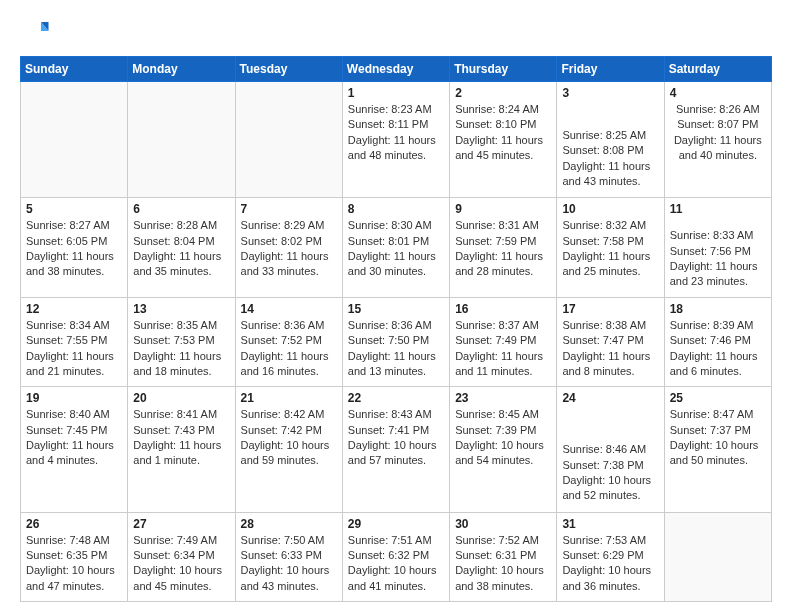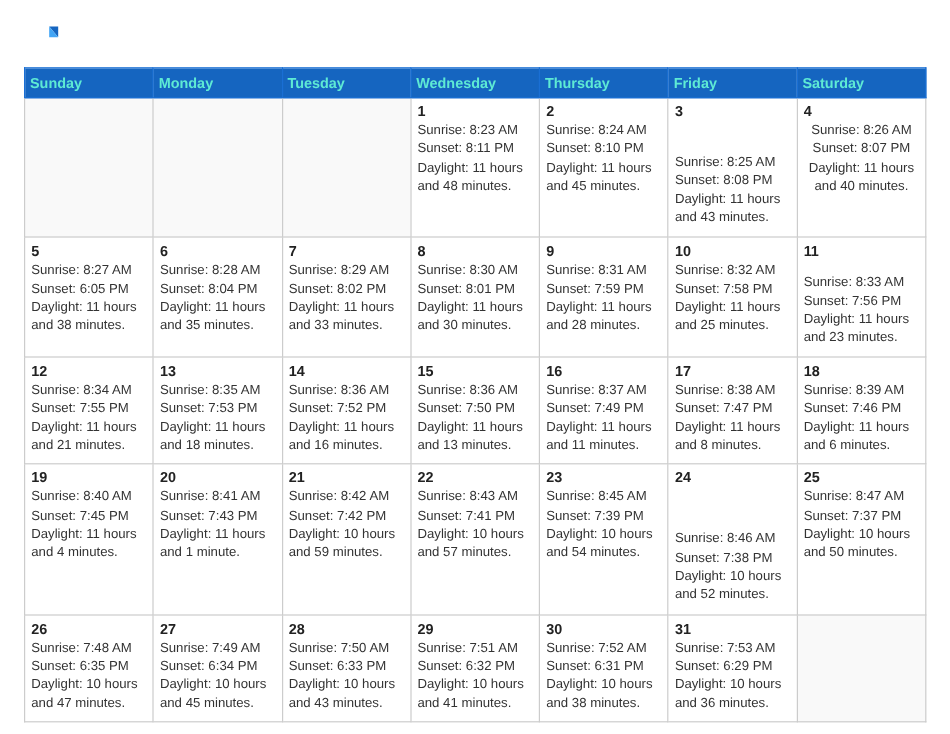--- a/index.html
+++ b/index.html
@@ -62,21 +62,21 @@
     }
     .calendar {
       flex: 1;
       border: 1px solid #ccc;
       border-collapse: collapse;
       width: 100%;
       table-layout: fixed;
     }
     .calendar th {
       background-color: #1565c0;
-      color: #5eead4;
+      color: #ffffff;
       font-size: 12px;
       font-weight: bold;
       padding: 5px 4px;
       text-align: left;
       border: 1px solid #1a6fd4;
     }
     .calendar td {
       border: 1px solid #ccc;
       vertical-align: top;
       padding: 4px 5px;

